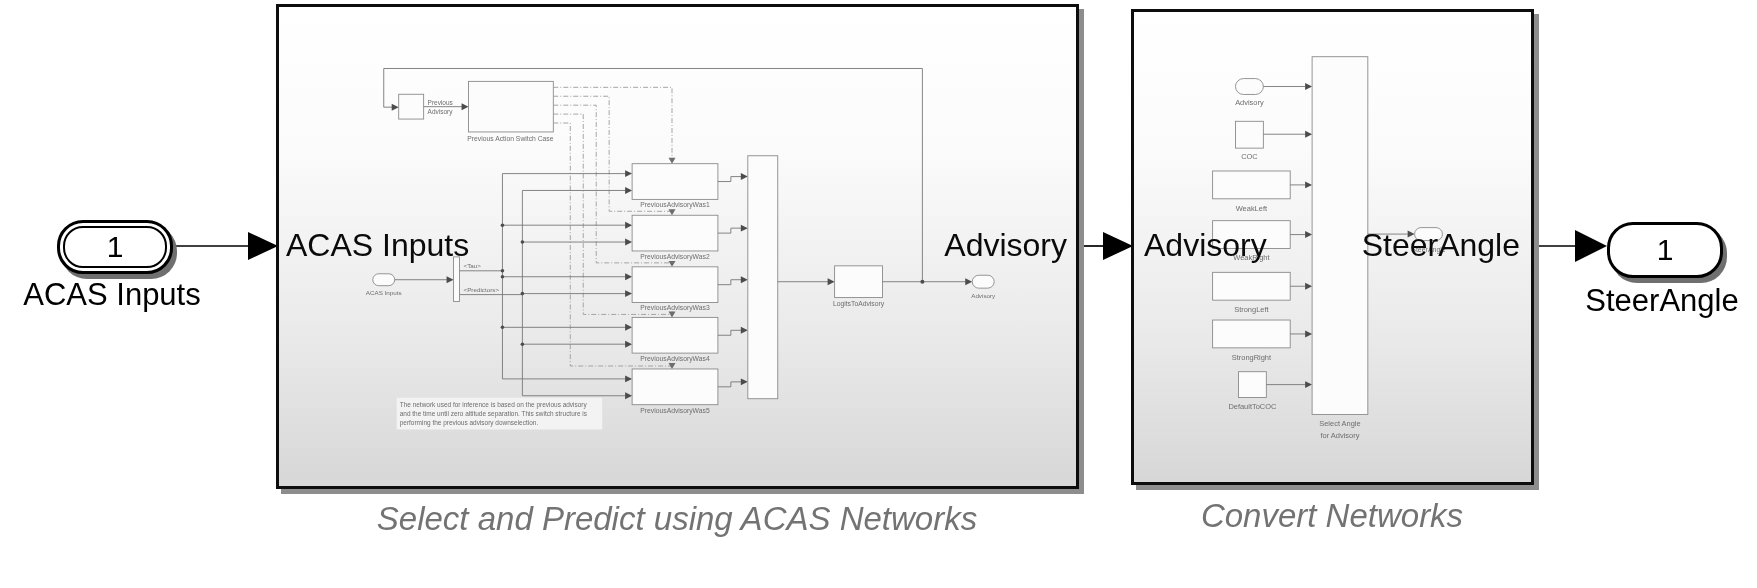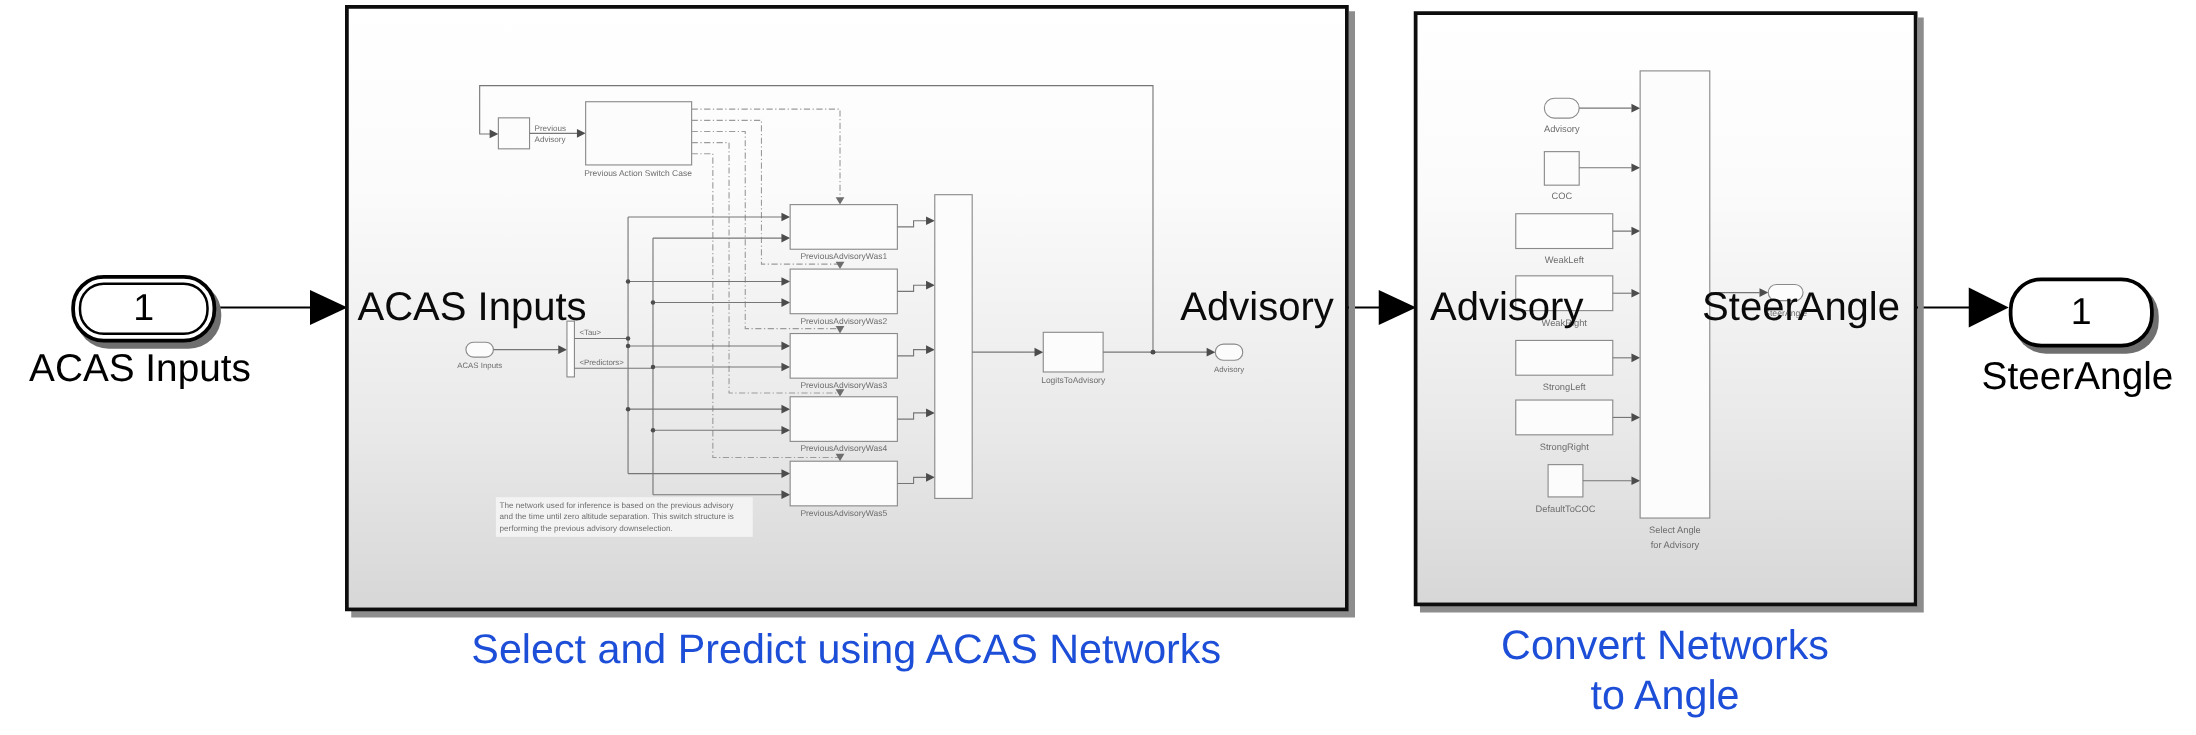--- a/index.html
+++ b/index.html
@@ -15,21 +15,21 @@
   .port-num{font-size:30px;line-height:1;position:relative;z-index:2;}
   .port-label{position:absolute;text-align:center;font-size:31px;line-height:1.1;z-index:3;}
 
   
   .subsystem{position:absolute;box-sizing:border-box;border:3px solid #0d0d0d;
              background:linear-gradient(180deg,#ffffff 0%,#fbfbfb 30%,#e9e9e9 70%,#d7d7d7 100%);
              box-shadow:5px 5px 0 #8d8d8d;z-index:2;}
   .subsystem .preview{position:absolute;left:0;top:0;width:100%;height:100%;}
   .big-port-label{position:absolute;font-size:32px;line-height:1.05;white-space:nowrap;z-index:4;color:#0a0a0a;}
 
-  .caption{position:absolute;text-align:center;font-size:33px;line-height:40px;z-index:2;color:#1d4ed8;}
+  .caption{position:absolute;text-align:center;font-size:33px;line-height:40px;z-index:2;color:#737373;font-style:italic;}
 
   
   .pv-block{fill:#fcfcfc;stroke:#8a8a8a;stroke-width:0.9;}
   .pv-wire{fill:none;stroke:#767676;stroke-width:0.9;}
   .pv-dash{fill:none;stroke:#9b9b9b;stroke-width:0.9;stroke-dasharray:5 2 1 2;}
   .pv-arrow{fill:#4c4c4c;stroke:none;}
   .pv-trig{fill:#6d6d6d;stroke:none;}
   .pv-dot{fill:#4c4c4c;stroke:none;}
   .pv-text{fill:#6d6d6d;stroke:none;font-family:"Liberation Sans",sans-serif;}
   .pv-note{fill:#f3f3f3;stroke:none;}
@@ -236,21 +236,20 @@
       </g>
       <rect class="pv-block" x="1415" y="227" width="28" height="13" rx="6.5"></rect>
       <text class="pv-text" x="1429" y="252" font-size="7" text-anchor="middle">SteerAngle</text>
     </svg>
 
     <div class="big-port-label" style="left:10px;top:217px;">Advisory</div>
     <div class="big-port-label" style="right:11px;top:217px;">SteerAngle</div>
   </div>
   <div class="caption" style="left:1132px;top:496px;width:400px;">
     <div>Convert Networks</div>
-    <div>to Angle</div>
   </div>
 
   <div class="oval" style="left:1607px;top:222px;width:110px;height:50px;">
     <span class="port-num">1</span>
   </div>
   <div class="port-label" style="left:1552px;top:284px;width:220px;">SteerAngle</div>
 
 </div>
 
 </body></html>

